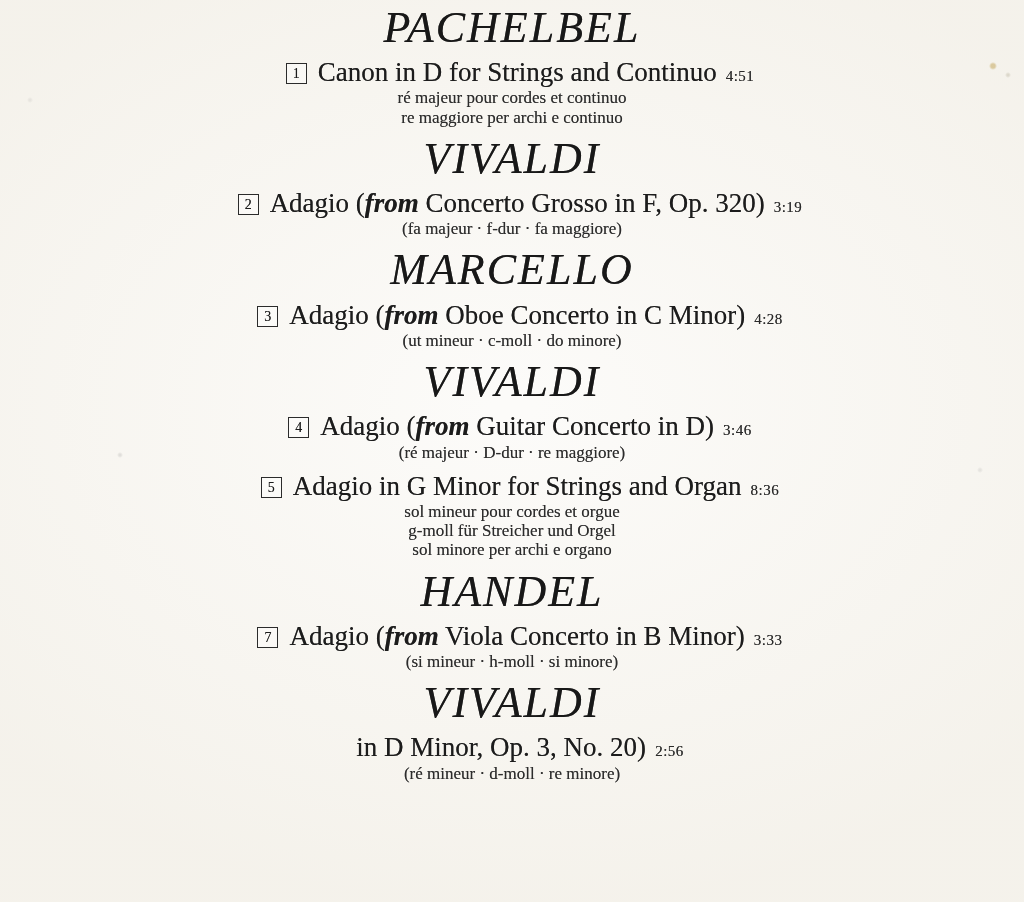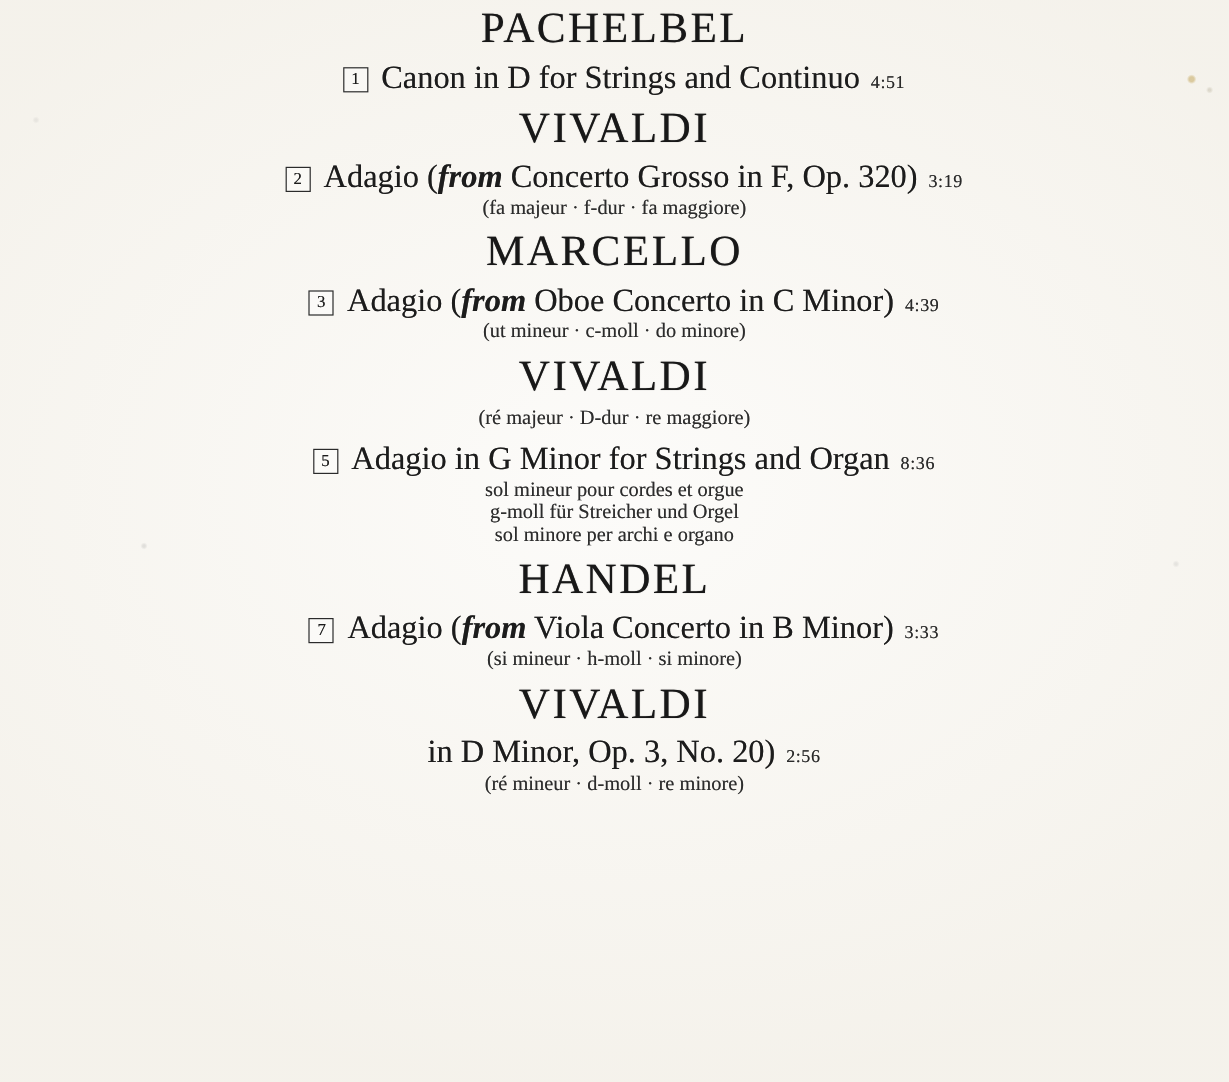--- a/index.html
+++ b/index.html
@@ -28,27 +28,28 @@
     padding-top: 5px;
     text-align: center;
   }
   .tracklist {
     display: block;
   }
   .section {
     margin: 0 0 9px 0;
   }
   .composer-heading {
-    font-size: 36px;
+    font-size: 44px;
     font-weight: normal;
     letter-spacing: 2px;
     line-height: 1.05;
     margin: 0 0 6px 0;
     color: #181818;
     text-shadow: 0 0 0.6px rgba(30,30,30,0.75);
+    font-style: italic;
   }
   .track {
     margin: 0;
   }
   .track-line {
     font-size: 27px;
     line-height: 1.12;
     margin: 1px 0;
     color: #1c1c1c;
     text-shadow: 0 0 0.5px rgba(30,30,30,0.65);
@@ -83,39 +84,42 @@
 </style>
 </head>
 <body>
 
 <div class="page">
   <main class="tracklist" id="tracklist">
       <section class="section">
         <h2 class="composer-heading">PACHELBEL</h2>
         <div class="track">
           <div class="track-line"><span class="num-box">1</span><span class="t-roman">Canon in D for Strings and Continuo</span><span class="duration">4:51</span></div>
+          <div class="translation">ré majeur pour cordes et continuo</div>
+          <div class="translation">re maggiore per archi e continuo</div>
         </div>
       </section>
       <section class="section">
         <h2 class="composer-heading">VIVALDI</h2>
         <div class="track">
           <div class="track-line"><span class="num-box">2</span><span class="t-roman">Adagio (</span><span class="t-italic">from</span><span class="t-roman"> Concerto Grosso in F, Op. 320)</span><span class="duration">3:19</span></div>
           <div class="translation">(fa majeur · f-dur · fa maggiore)</div>
         </div>
       </section>
       <section class="section">
         <h2 class="composer-heading">MARCELLO</h2>
         <div class="track">
-          <div class="track-line"><span class="num-box">3</span><span class="t-roman">Adagio (</span><span class="t-italic">from</span><span class="t-roman"> Oboe Concerto in C Minor)</span><span class="duration">4:39</span></div>
+          <div class="track-line"><span class="num-box">3</span><span class="t-roman">Adagio (</span><span class="t-italic">from</span><span class="t-roman"> Oboe Concerto in C Minor)</span><span class="duration">4:28</span></div>
           <div class="translation">(ut mineur · c-moll · do minore)</div>
         </div>
       </section>
       <section class="section">
         <h2 class="composer-heading">VIVALDI</h2>
         <div class="track">
+          <div class="track-line"><span class="num-box">4</span><span class="t-roman">Adagio (</span><span class="t-italic">from</span><span class="t-roman"> Guitar Concerto in D)</span><span class="duration">3:46</span></div>
           <div class="translation">(ré majeur · D-dur · re maggiore)</div>
         </div>
       </section>
       <section class="section">
         <div class="track">
           <div class="track-line"><span class="num-box">5</span><span class="t-roman">Adagio in G Minor for Strings and Organ</span><span class="duration">8:36</span></div>
           <div class="translation">sol mineur pour cordes et orgue</div>
           <div class="translation">g-moll für Streicher und Orgel</div>
           <div class="translation">sol minore per archi e organo</div>
         </div>

